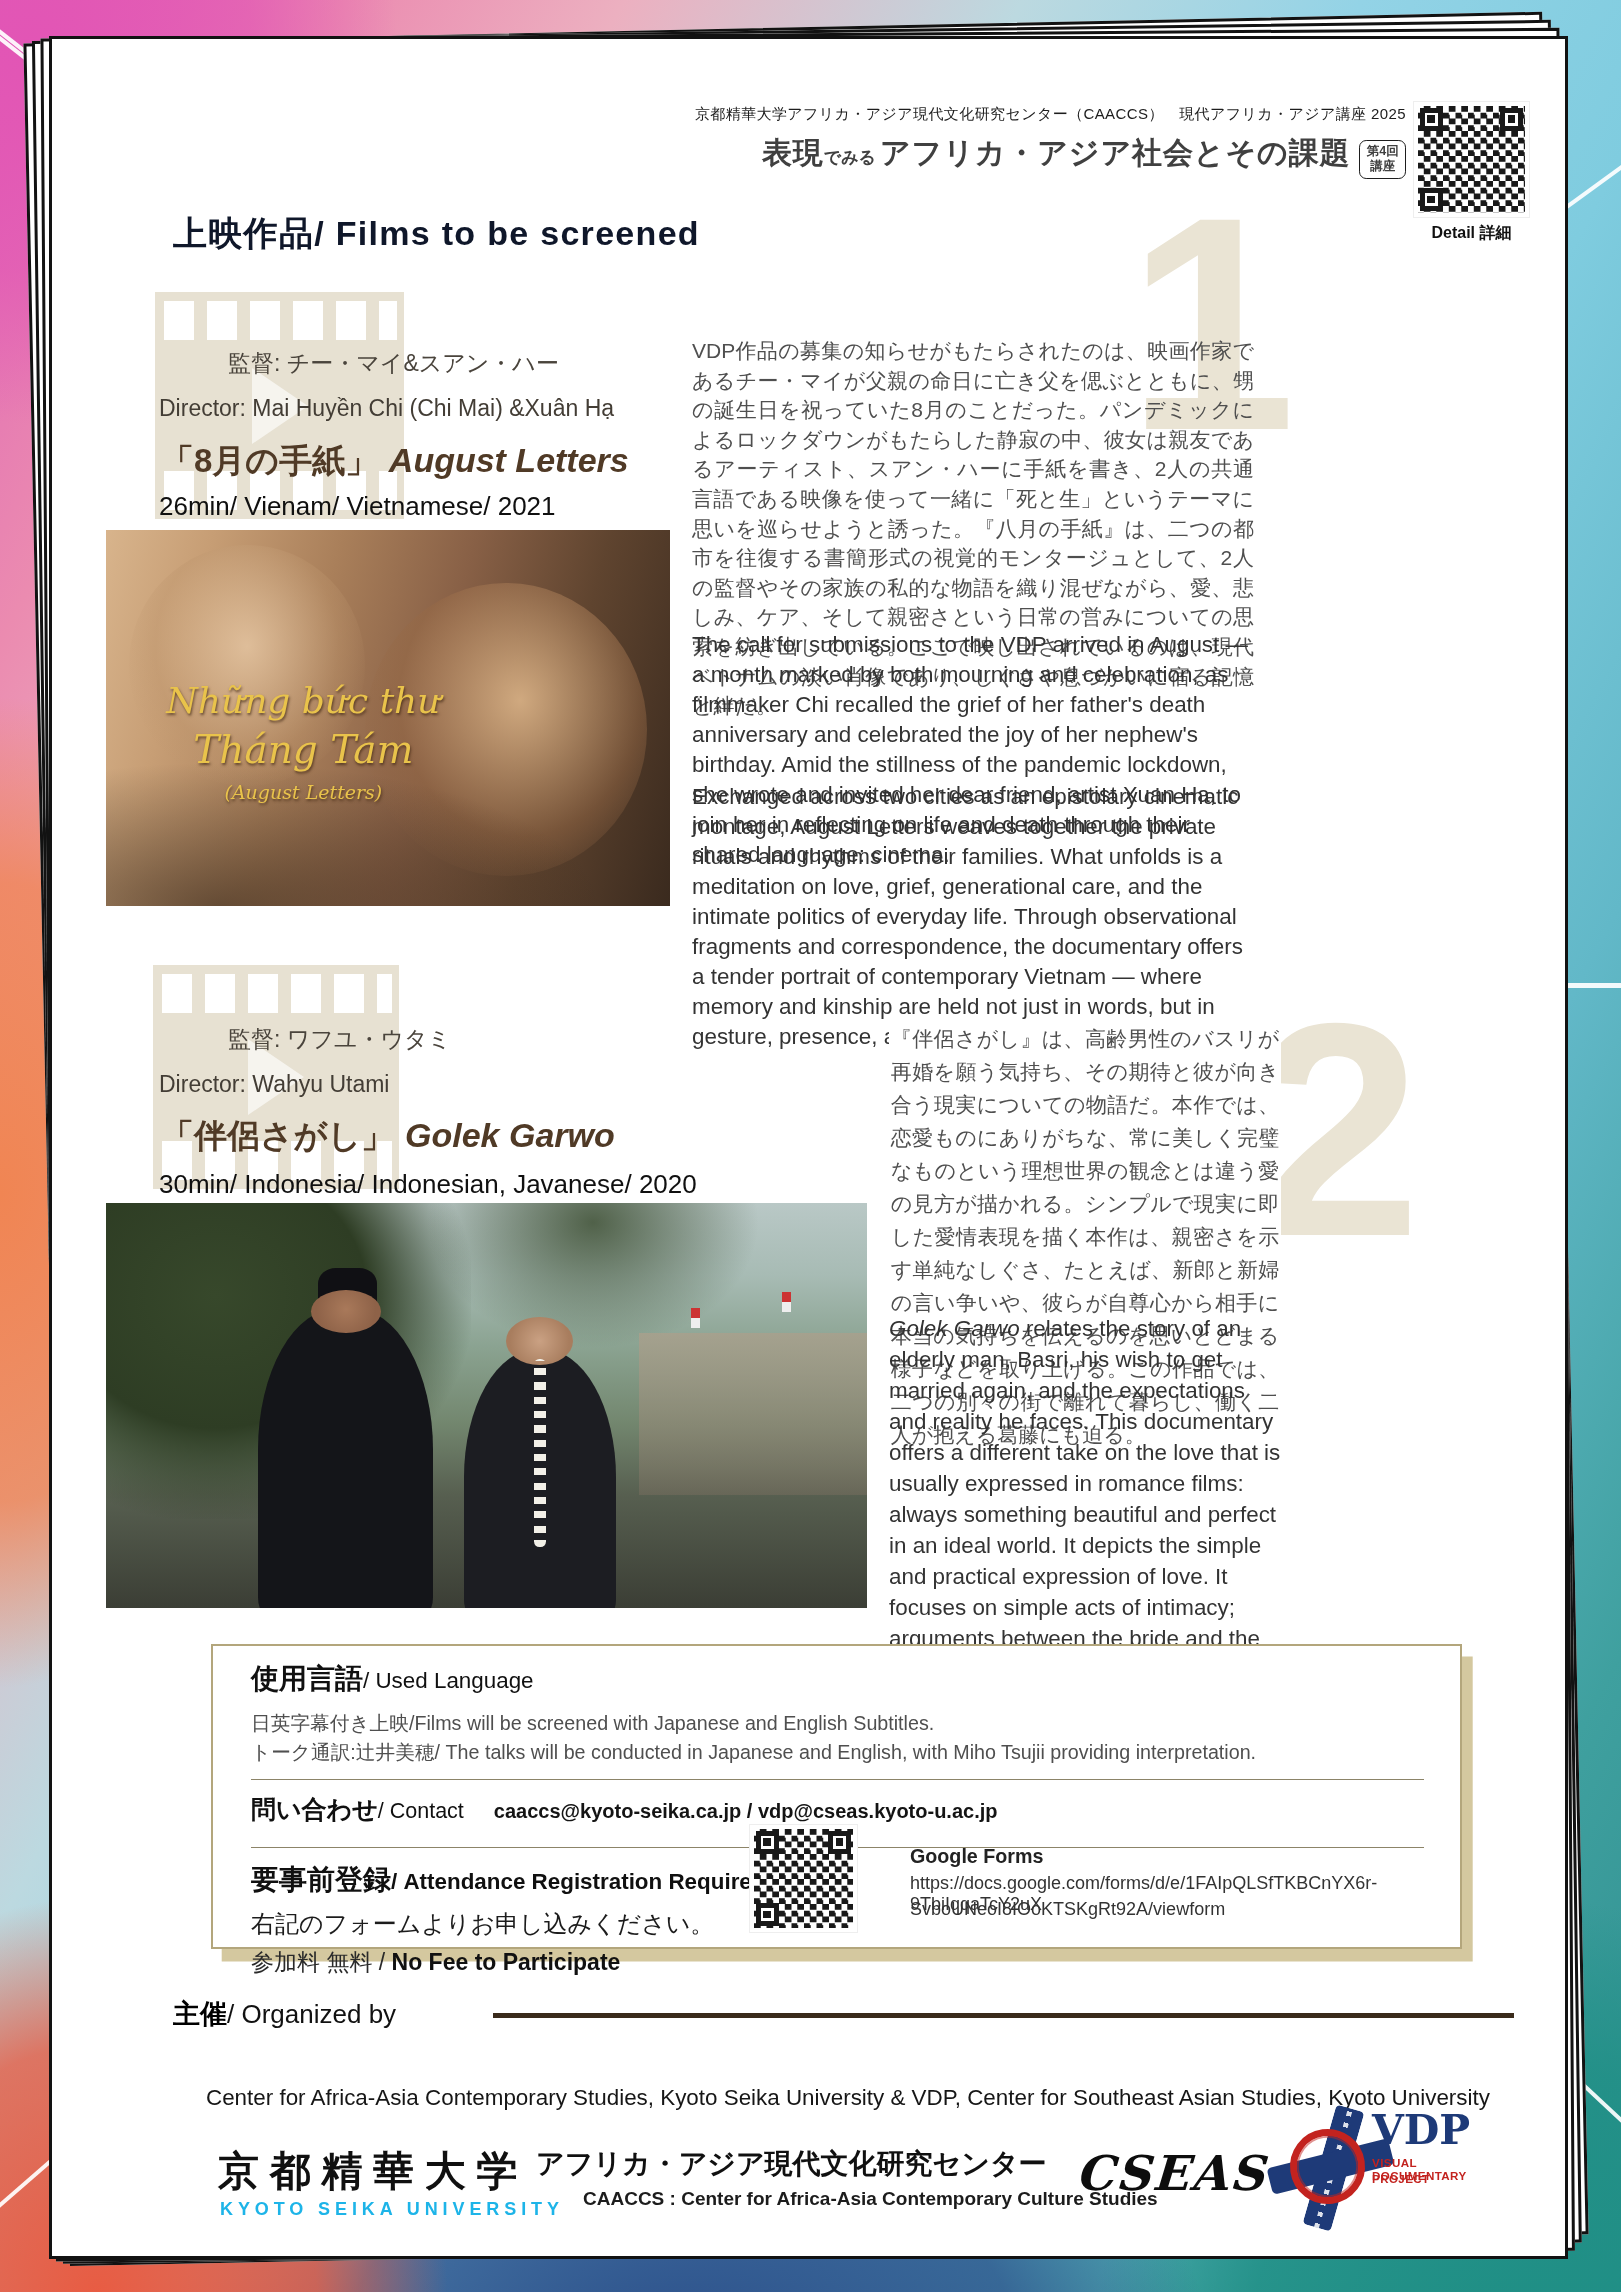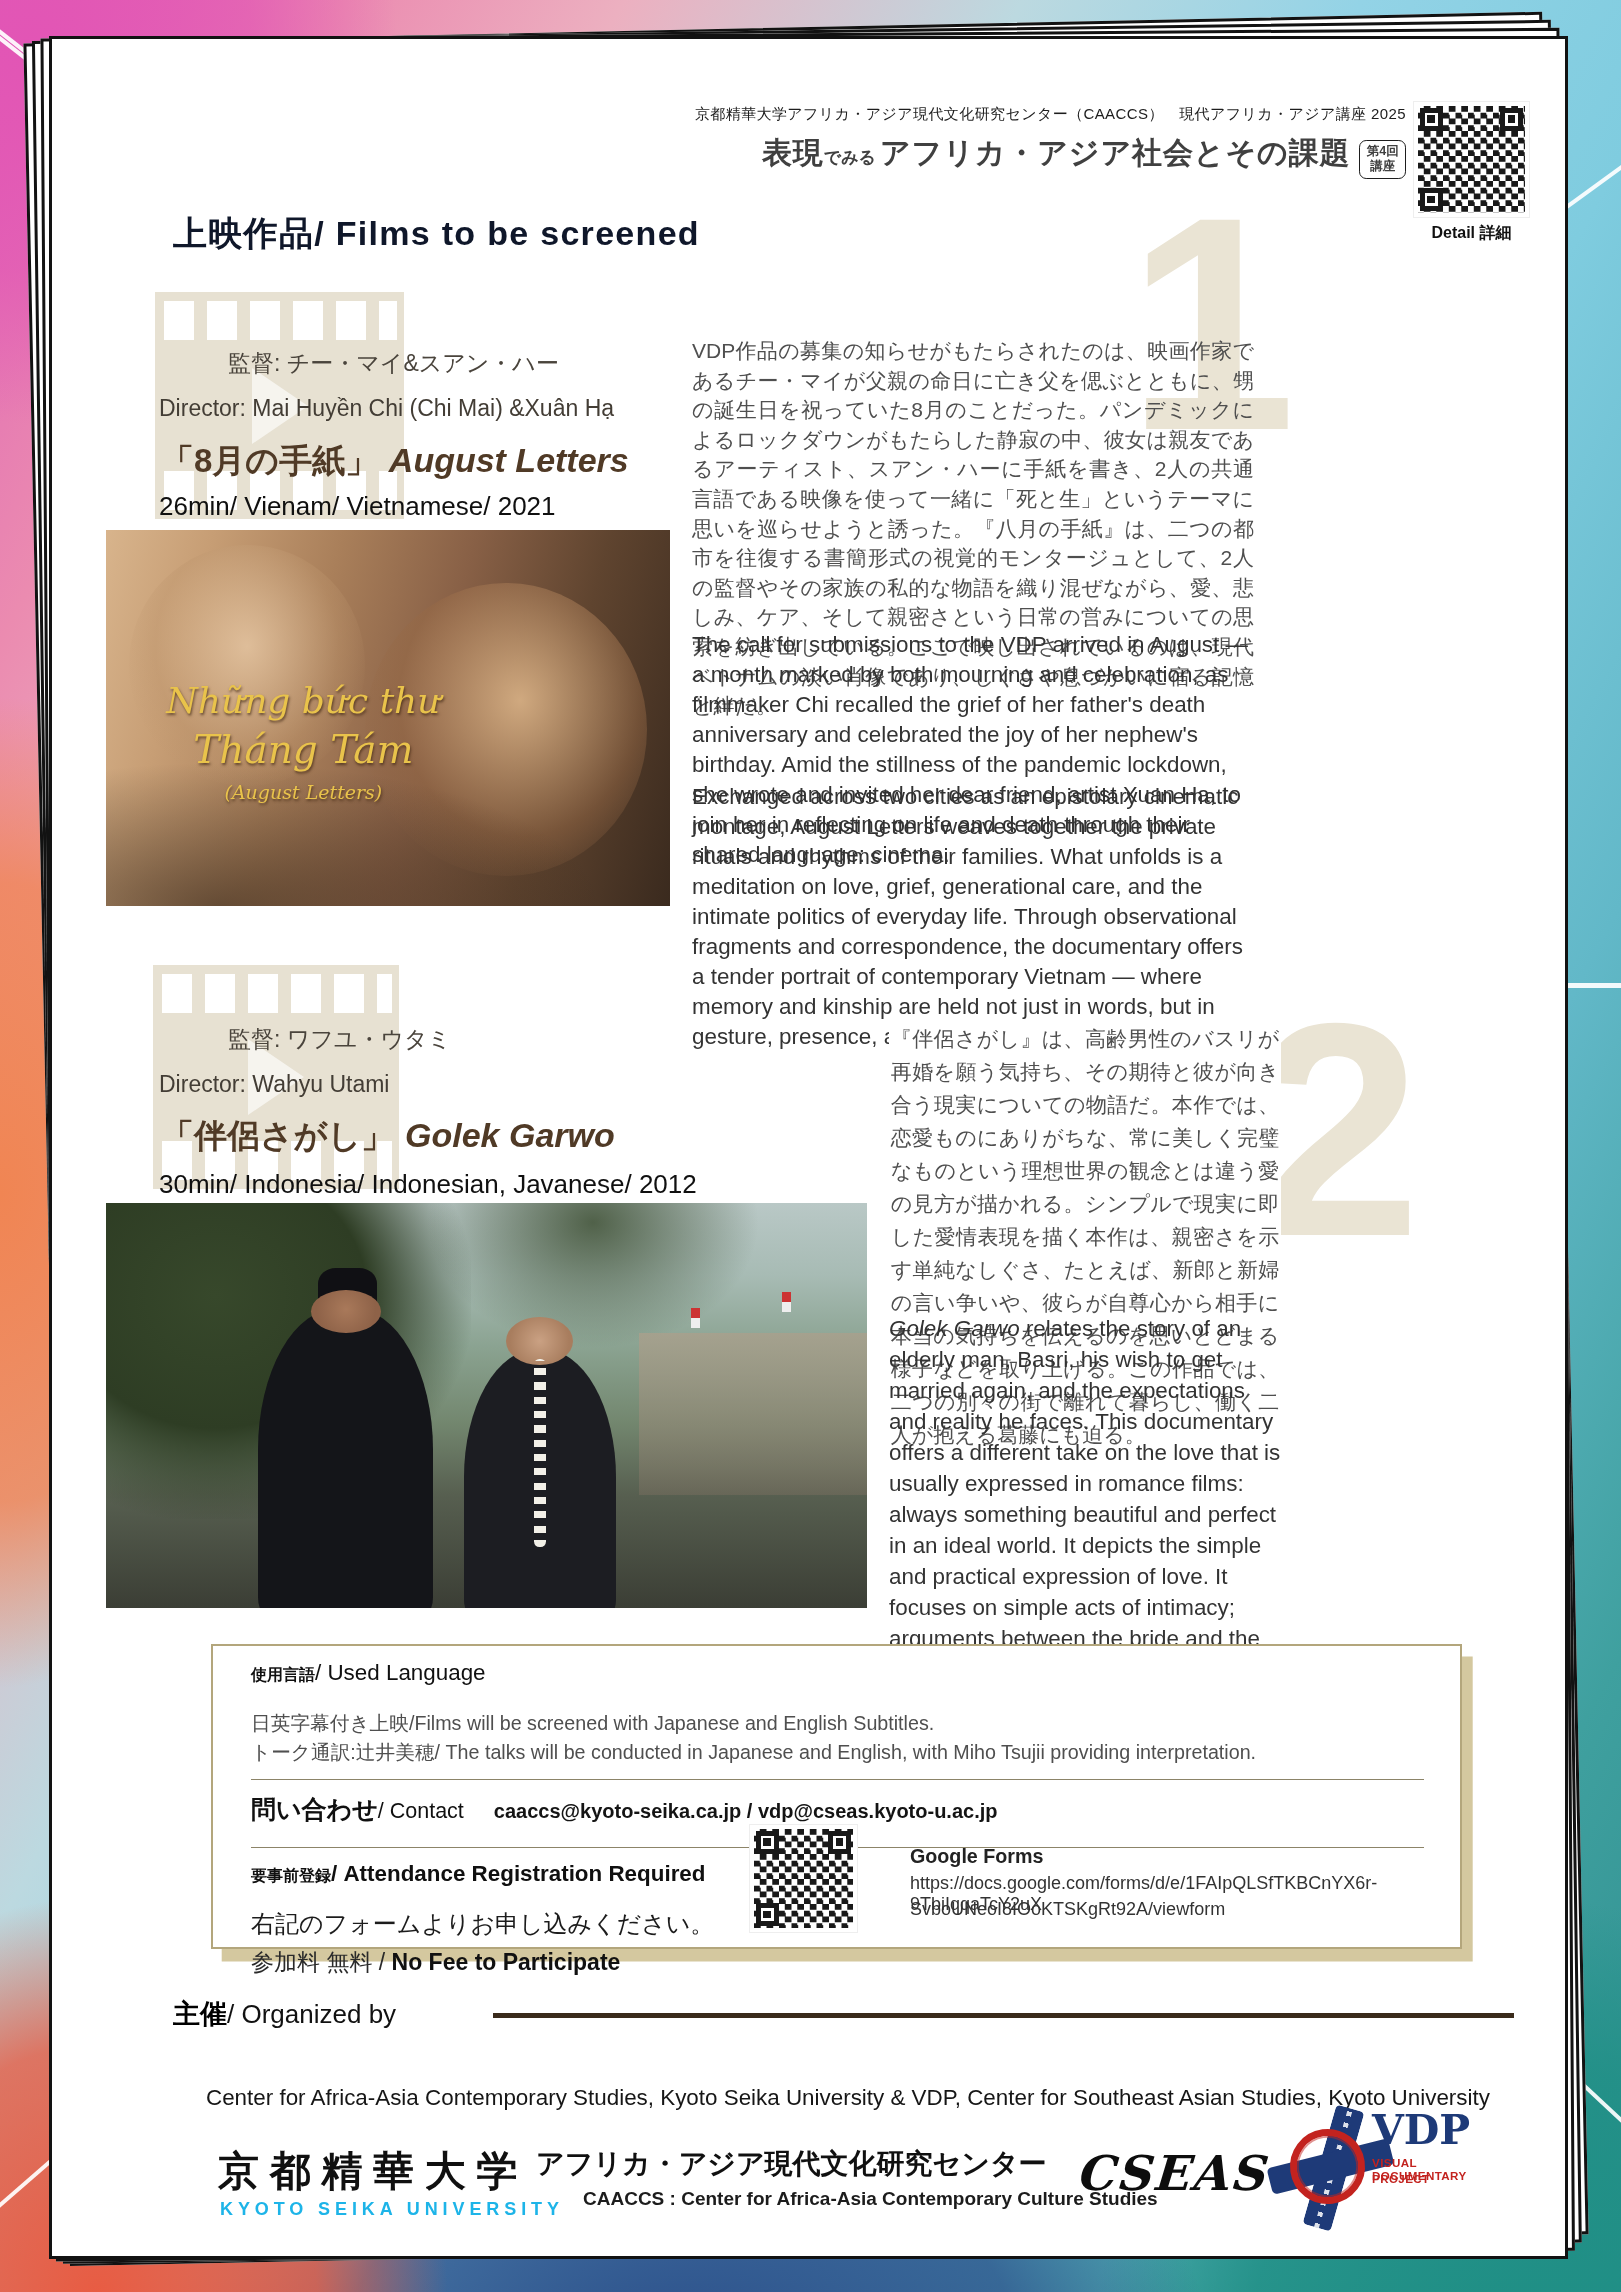--- a/index.html
+++ b/index.html
@@ -128,21 +128,21 @@
   .f1-jp  { left:640px; top:297px; width:562px; }
   .f1-en1 { left:640px; top:591px; width:568px; }
   .f1-en2 { left:640px; top:743px; width:568px; }
   .f2-jp  { left:837px; top:981px; width:392px; line-height:33px; background:#fff; padding:1.8px; }
   .f2-en  { left:837px; top:1274px; width:392px; line-height:31px; }
   .it { font-style:italic; }
 
   
   .info-box { left:159px; top:1605px; width:1251px; height:305px; background:#fff;
     border:2.7px solid #b3a67c; box-shadow:10.7px 12.5px 0 #d4c89f; z-index:3; }
-  .ib-h .jp { position:static; font-size:16px; font-weight:bold; color:#101010; }
+  .ib-h .jp { position:static; font-size:28px; font-weight:bold; color:#101010; }
   .ib-h .en { position:static; font-size:22.4px; color:#101010; }
   .ib-h .en.b { font-weight:bold; }
   .lang-h { left:38px; top:14.3px; }
   .lang-1 { left:38px; top:64px; font-size:19.7px; color:#4f4f4f; }
   .lang-2 { left:38px; top:93px; font-size:19.7px; color:#4f4f4f; }
   .ib-div { left:38px; width:1173px; height:0; border-top:1.8px solid #8c8468; }
   .d1 { top:133px; } .d2 { top:201px; }
   .contact-row { left:38px; top:147px; }
   .contact-row .jp { position:static; font-size:25px; font-weight:bold; color:#101010; }
   .contact-row .en { position:static; font-size:21.5px; color:#101010; }
@@ -244,21 +244,21 @@
 
   <div class="strip strip2">
       <div class="play"></div>
     </div>
   <div class="num-mark num2">2</div>
   <div class="director-jp f2-director-jp">監督: ワフユ・ウタミ</div>
   <div class="director-en f2-director-en">Director:  Wahyu Utami</div>
   <div class="film-title f2-title">
     <span class="jp">「伴侶さがし」</span><span class="en">Golek Garwo</span>
   </div>
-  <div class="specs f2-specs">30min/ Indonesia/ Indonesian, Javanese/ 2012</div>
+  <div class="specs f2-specs">30min/ Indonesia/ Indonesian, Javanese/ 2020</div>
 
   <div class="still2">
     <div class="s2-tree"></div>
     <div class="s2-tree2"></div>
     <div class="s2-shop"></div>
     <div class="s2-flag f1"></div>
     <div class="s2-flag f2"></div>
     <div class="s2-groom"></div>
     <div class="s2-bride"></div>
   </div>

